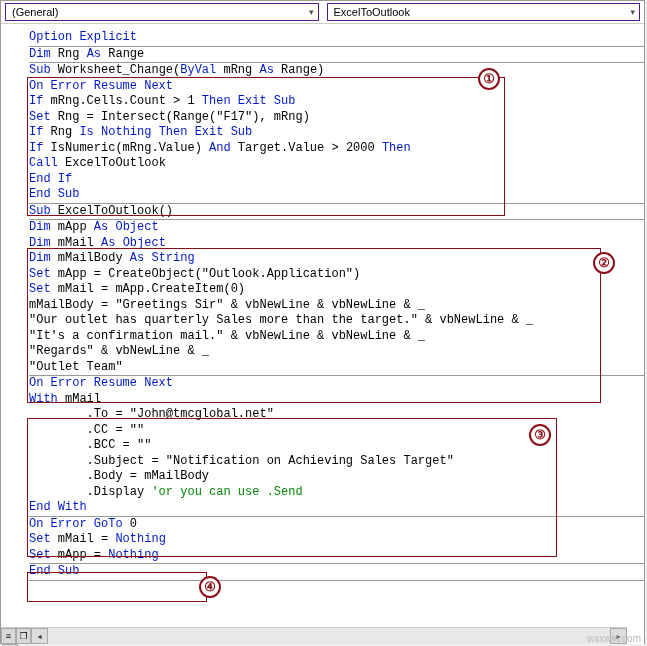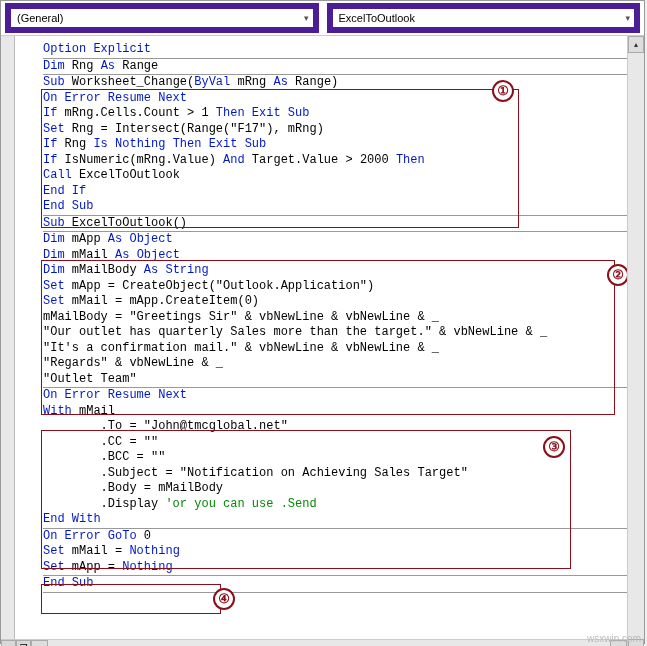--- a/index.html
+++ b/index.html
@@ -26,35 +26,36 @@
     gap: 8px;
     padding: 2px 4px 2px 4px;
     background: #fff;
     border-bottom: 1px solid #ccc;
   }
   .dropdown {
     flex: 1;
     display: flex;
     align-items: center;
     justify-content: space-between;
-    border: 6px solid #4c1d95;
+    border: 1px solid #4c1d95;
     background: #fff;
     padding: 1px 4px 1px 6px;
-    height: 30px;
+    height: 18px;
     font-size: 11px;
     color: #000;
   }
   .dropdown .chev {
     font-size: 9px;
     color: #555;
   }
   .code-outer {
     position: relative;
     height: calc(100% - 22px);
     display: flex;
+    flex-direction: column;
   }
   .left-gutter {
     width: 14px;
     background: #e8e8e8;
     border-right: 1px solid #bbb;
   }
   .code-pane {
     flex: 1;
     position: relative;
     overflow: hidden;

